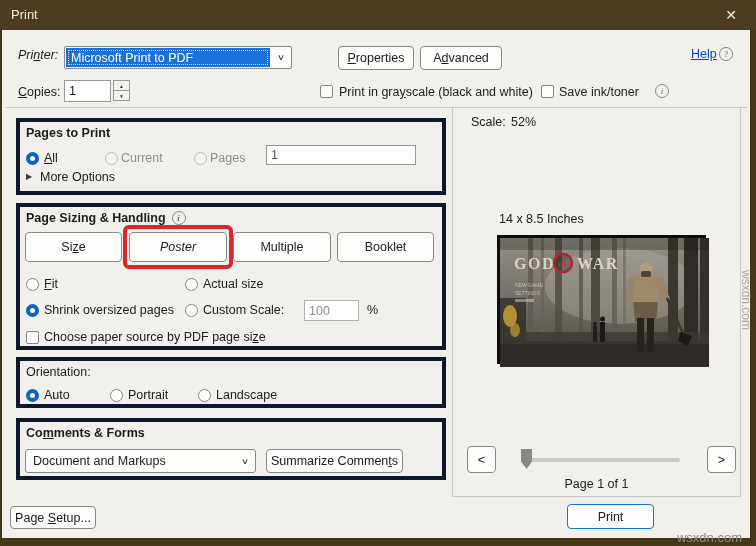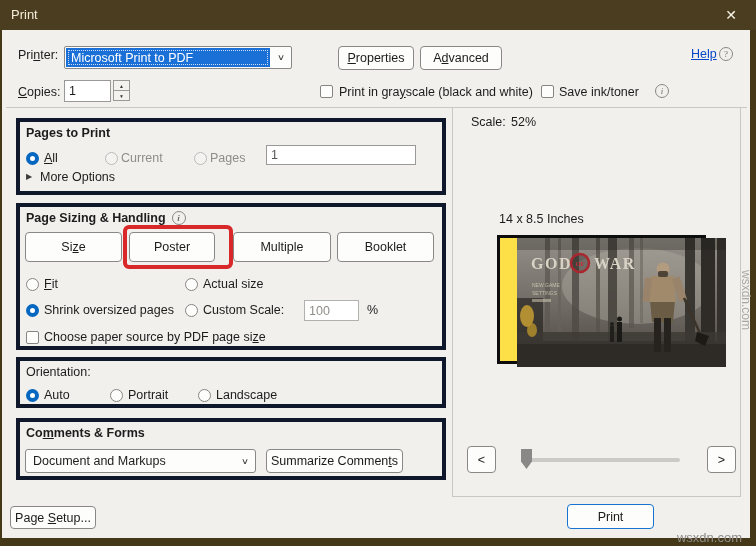--- a/index.html
+++ b/index.html
@@ -33,21 +33,21 @@
   .circle-ic{ position:absolute; width:14px; height:14px; border:1px solid #8a8886; border-radius:50%; color:#6d6b68; font-size:9px; display:flex; align-items:center; justify-content:center; font-family:"Liberation Serif",serif; }
   .group{ position:absolute; left:14px; width:430px; border:4px solid #0f172a; }
   .sec-title{ position:absolute; left:6px; top:4px; font-weight:700; display:flex; align-items:center; gap:6px; }
   .divider{ position:absolute; left:4px; top:77px; width:741px; height:1px; background:#c9c7c3; }
 
   .help-link{ color:#0646c8; text-decoration:underline; cursor:pointer; }
 
   .red-box{ position:absolute; border:4px solid #d9282a; border-radius:6px; background:transparent; }
 
   .panel{ position:absolute; left:450px; top:77px; width:289px; height:390px; border:1px solid #c9c7c3; }
-  .preview-frame{ position:absolute; left:44px; top:127px; width:209px; height:129px; border:3px solid #0d0d0d; background:#fde047;padding-left:17px; }
+  .preview-frame{ position:absolute; left:44px; top:127px; width:209px; height:129px; border:3px solid #0d0d0d; background:#fde047; }
   .preview-frame svg{ display:block; }
   .track{ position:absolute; left:68px; top:350px; width:159px; height:4px; background:#cccac6; border-radius:2px; }
   .thumb{ position:absolute; left:68px; top:341px; width:11px; height:20px; background:#8a8886; clip-path:polygon(0 0,100% 0,100% 62%,50% 100%,0 62%); cursor:pointer; }
   .pagenum{ position:absolute; left:0; top:369px; width:100%; text-align:center; }
 
   .watermark-b{ position:absolute; right:8px; top:500px; color:#8f8d8a; font-size:13px; }
   .watermark-s{ position:absolute; right:-3px; top:240px; color:#aaa7a2; font-size:12px; writing-mode:vertical-rl; }
 </style>
 </head>
 <body>
@@ -55,21 +55,21 @@
 <div class="window">
   <div class="titlebar">
     <span class="win-title">Print</span>
     <span class="close-btn">
         <span>✕</span>
       </span>
   </div>
 
   <div class="content">
 
-    <span class="lbl" style="left:16px;top:18px;"><span>Pri</span><span class="ac">n</span><span>ter:</span></span>
+    <span class="lbl" style="left:16px;top:18px;font-style:italic;"><span>Pri</span><span class="ac">n</span><span>ter:</span></span>
     <div class="combo" style="left:62px;top:16px;width:228px;height:23px;">
       <div class="printer-sel">Microsoft Print to PDF</div>
       <div class="chev">∨</div>
     </div>
     <div class="btn" style="left:336px;top:16px;width:76px;height:24px;">
         <span><span></span><span class="ac">P</span><span>roperties</span></span>
       </div>
     <div class="btn" style="left:418px;top:16px;width:82px;height:24px;">
         <span><span>A</span><span class="ac">d</span><span>vanced</span></span>
       </div>
@@ -108,21 +108,21 @@
     </div>
 
     <div class="group" style="top:173px;height:147px;">
       <div class="sec-title">
         <span>Page Sizing &amp; Handling</span>
         <span class="circle-ic" style="position:static;font-style:italic;">i</span>
       </div>
       <div class="btn" style="left:5px;top:25px;width:97px;height:30px;">
           <span><span>Si</span><span class="ac">z</span><span>e</span></span>
         </div>
-      <div class="btn" style="left:109px;top:25px;width:86px;height:30px;">Poster</div>
+      <div class="btn" style="left:109px;top:25px;width:98px;height:30px;font-style:italic;">Poster</div>
       <div class="btn" style="left:213px;top:25px;width:98px;height:30px;">Multiple</div>
       <div class="btn" style="left:317px;top:25px;width:97px;height:30px;">Booklet</div>
       <div class="red-box" style="left:103px;top:18px;width:110px;height:44px;"></div>
 
       <span class="rd" style="left:6px;top:71px;"></span>
       <span class="lbl" style="left:24px;top:70px;"><span></span><span class="ac">F</span><span>it</span></span>
       <span class="rd" style="left:165px;top:71px;"></span>
       <span class="lbl" style="left:183px;top:70px;">Actual size</span>
 
       <span class="rd sel" style="left:6px;top:97px;"></span>
@@ -216,20 +216,21 @@
       </div>
 
       <div class="btn" style="left:14px;top:338px;width:29px;height:27px;">
           <span>&lt;</span>
         </div>
       <div class="track"></div>
       <div class="thumb"></div>
       <div class="btn" style="left:254px;top:338px;width:29px;height:27px;">
           <span>&gt;</span>
         </div>
+      <div class="pagenum">Page 1 of 1</div>
     </div>
 
     <div class="btn" style="left:8px;top:476px;width:86px;height:23px;">
         <span><span>Page </span><span class="ac">S</span><span>etup...</span></span>
       </div>
     <div class="btn" style="left:565px;top:474px;width:87px;height:25px;border-color:#1673cf;">Print</div>
 
     <span class="watermark-b">wsxdn.com</span>
     <span class="watermark-s">wsxdn.com</span>
   </div>

